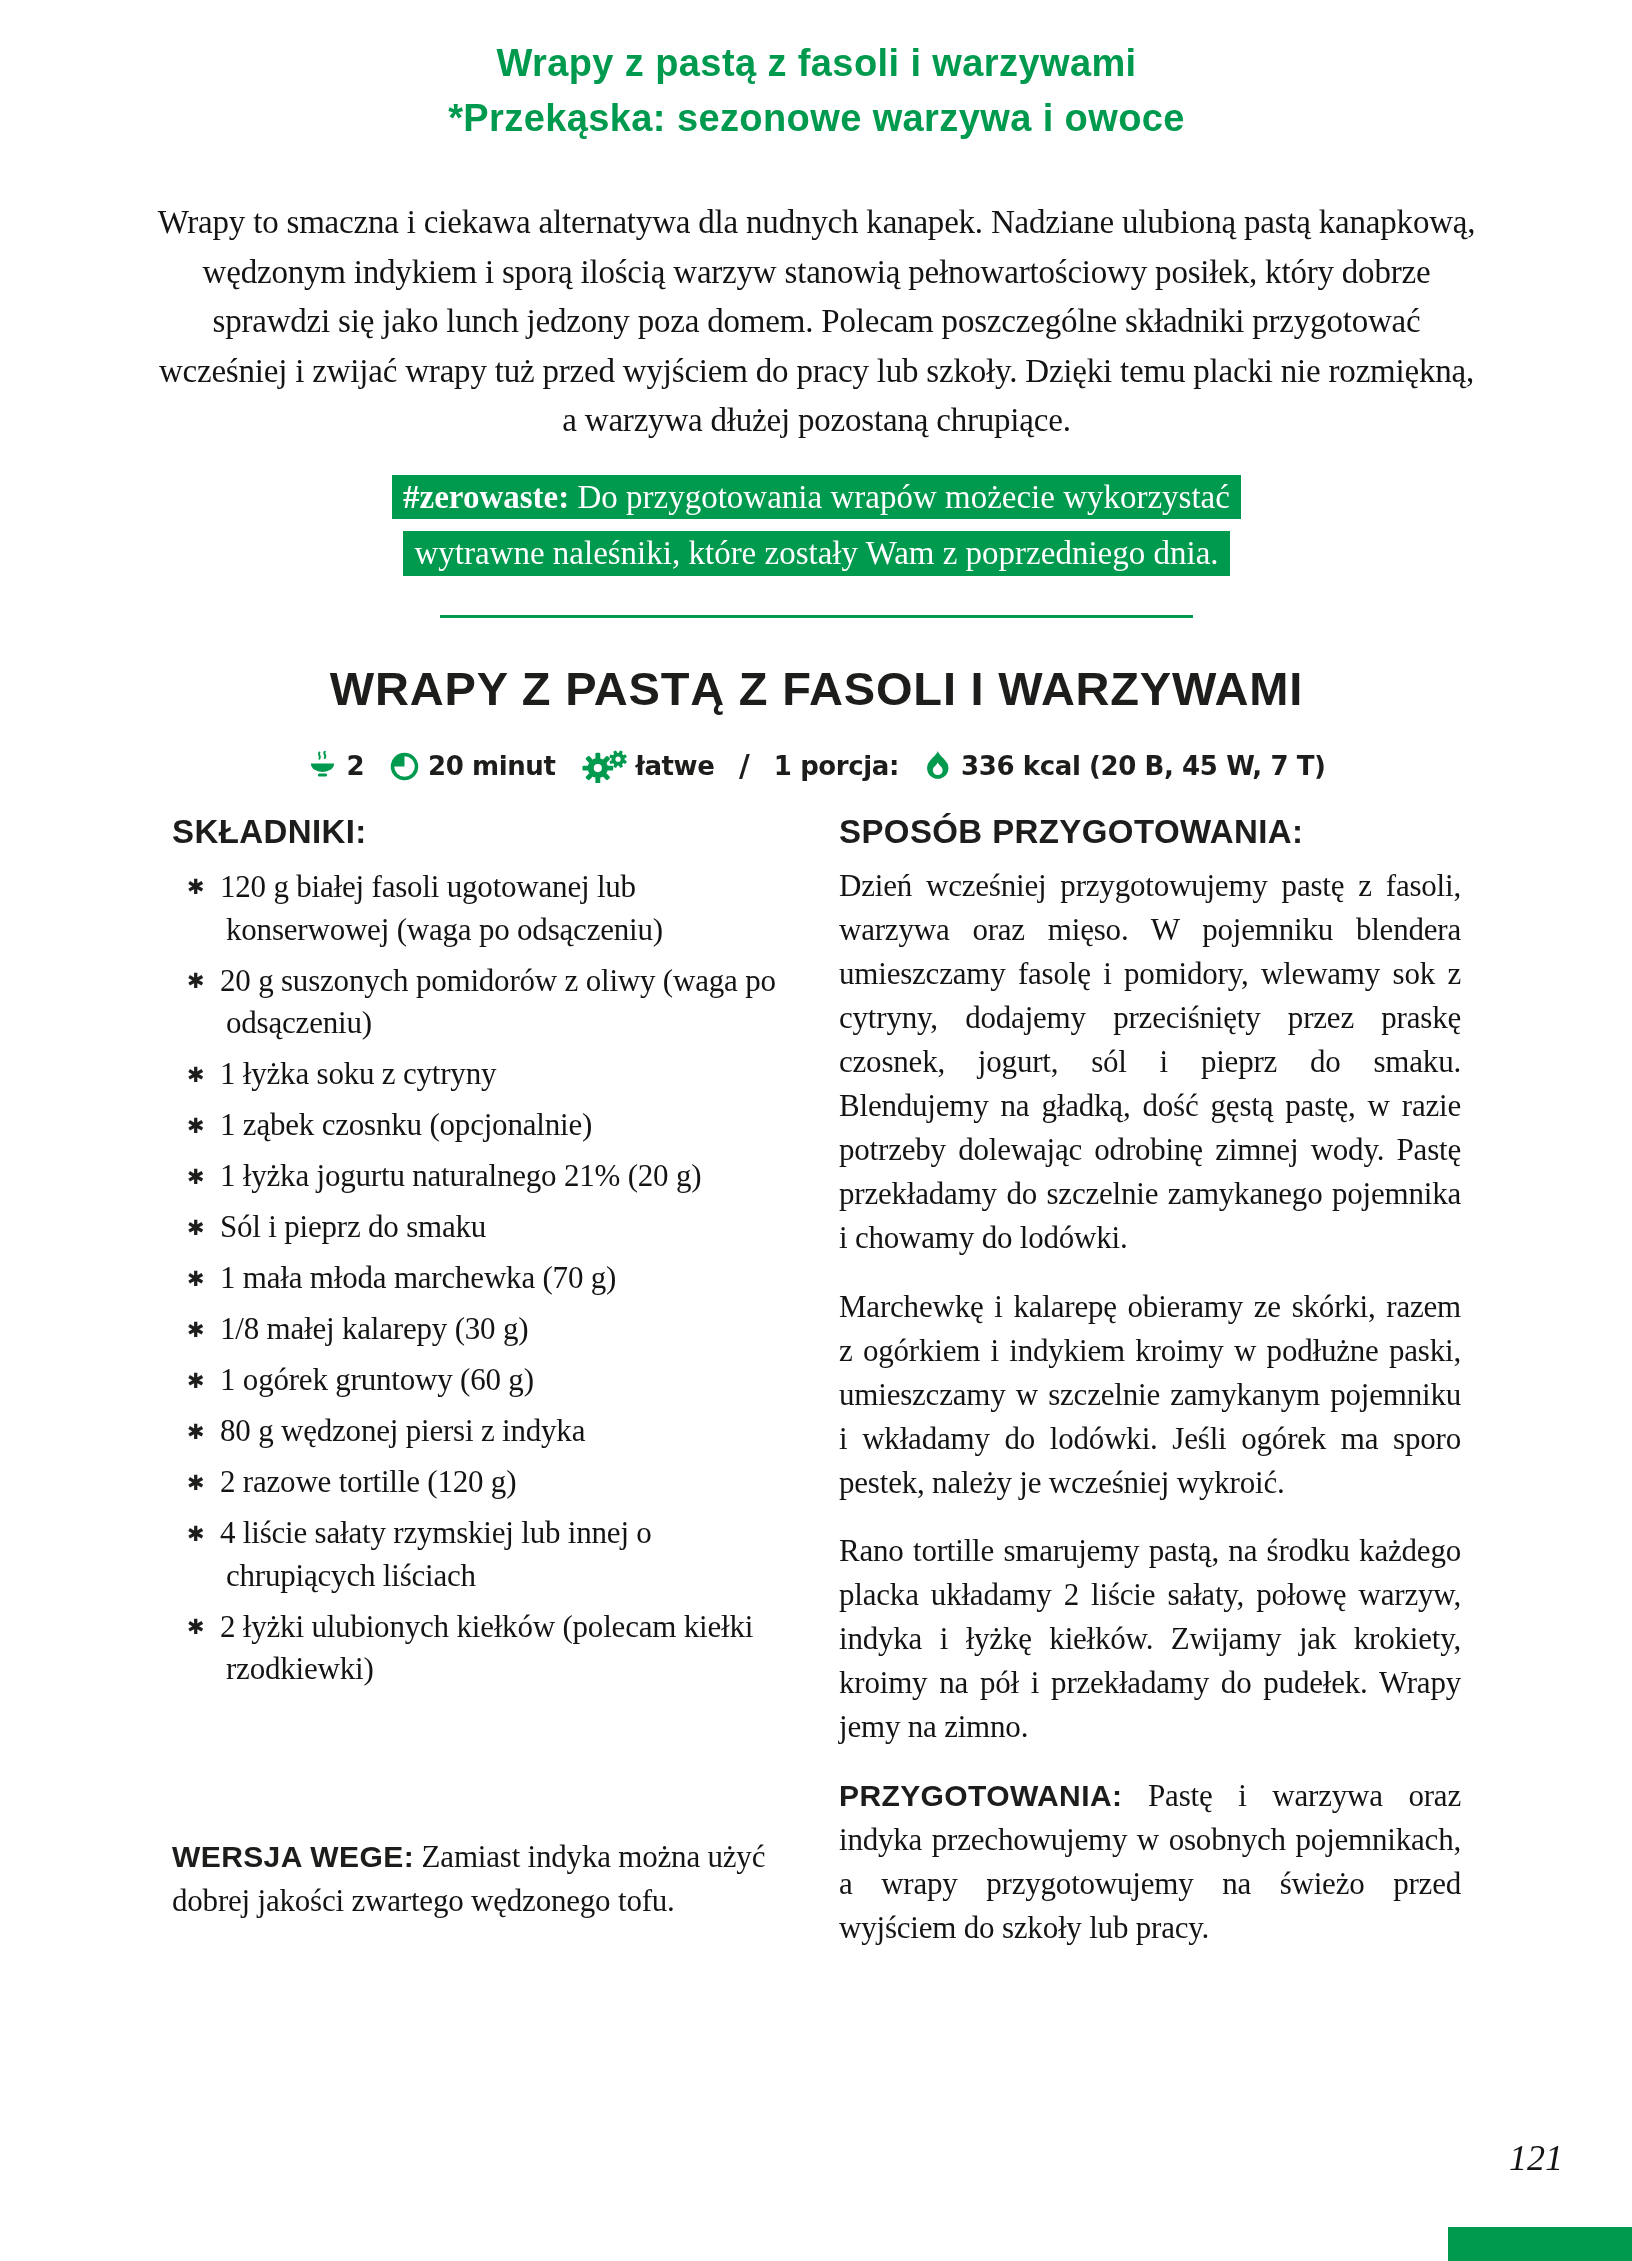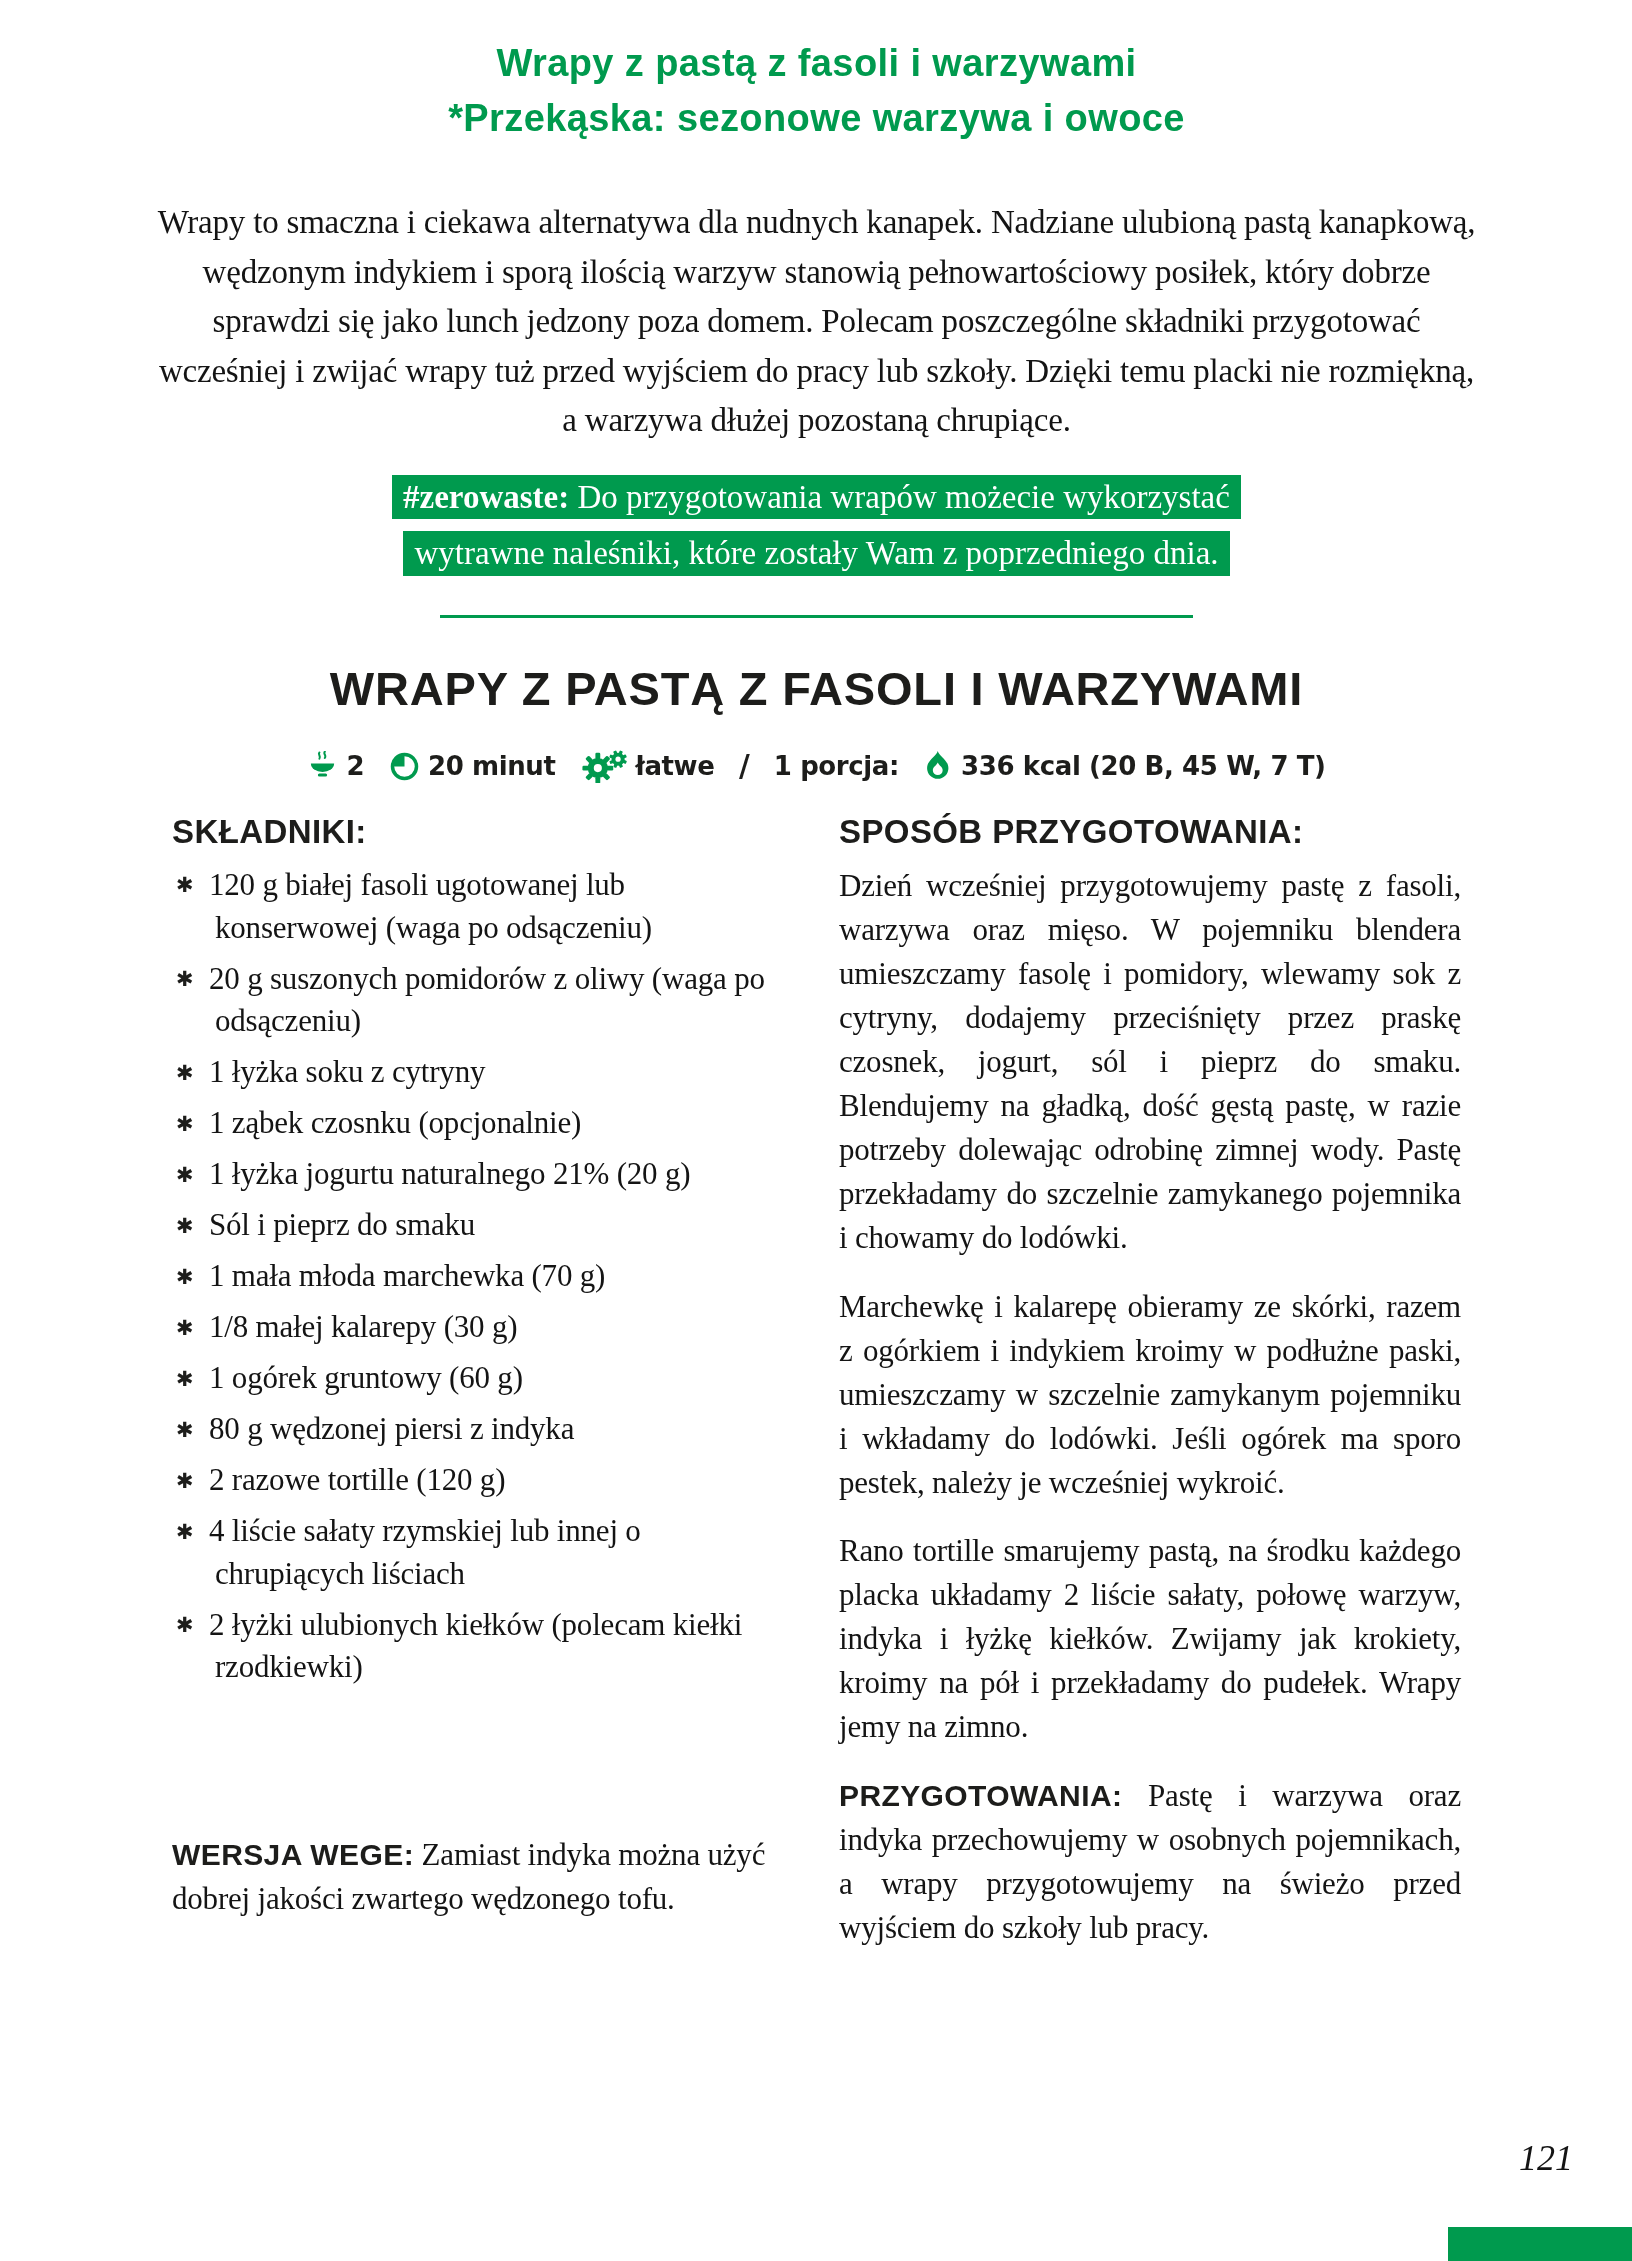--- a/index.html
+++ b/index.html
@@ -105,21 +105,21 @@
     margin:0 0 13px 0;
     font-family:"Liberation Sans", sans-serif;
     font-weight:bold;
     font-size:33px;
     letter-spacing:0.4px;
     color:#1d1d1b;
   }
   
   ul.ingredients{
     list-style:none;
-    margin:4px;
+    margin:15px;
     padding:0;
     font-size:31px;
     line-height:1.38;
     letter-spacing:-0.2px;
     color:#141414;
   }
   ul.ingredients li{
     padding-left:39px;
     text-indent:-39px;
     margin-bottom:8.2px;
@@ -147,21 +147,21 @@
     font-weight:bold;
     font-size:30px;
     letter-spacing:0.4px;
     color:#1d1d1b;
   }
   .wege{margin-top:144px;}
   
   .page-number{
     position:absolute;
     top:2137px;
-    right:60px;
+    right:70px;
     font-family:"Liberation Serif", serif;
     font-style:italic;
     font-size:36px;
     color:#141414;
   }
   .corner-accent{
     position:absolute;
     right:0;
     bottom:0;
     width:185px;

